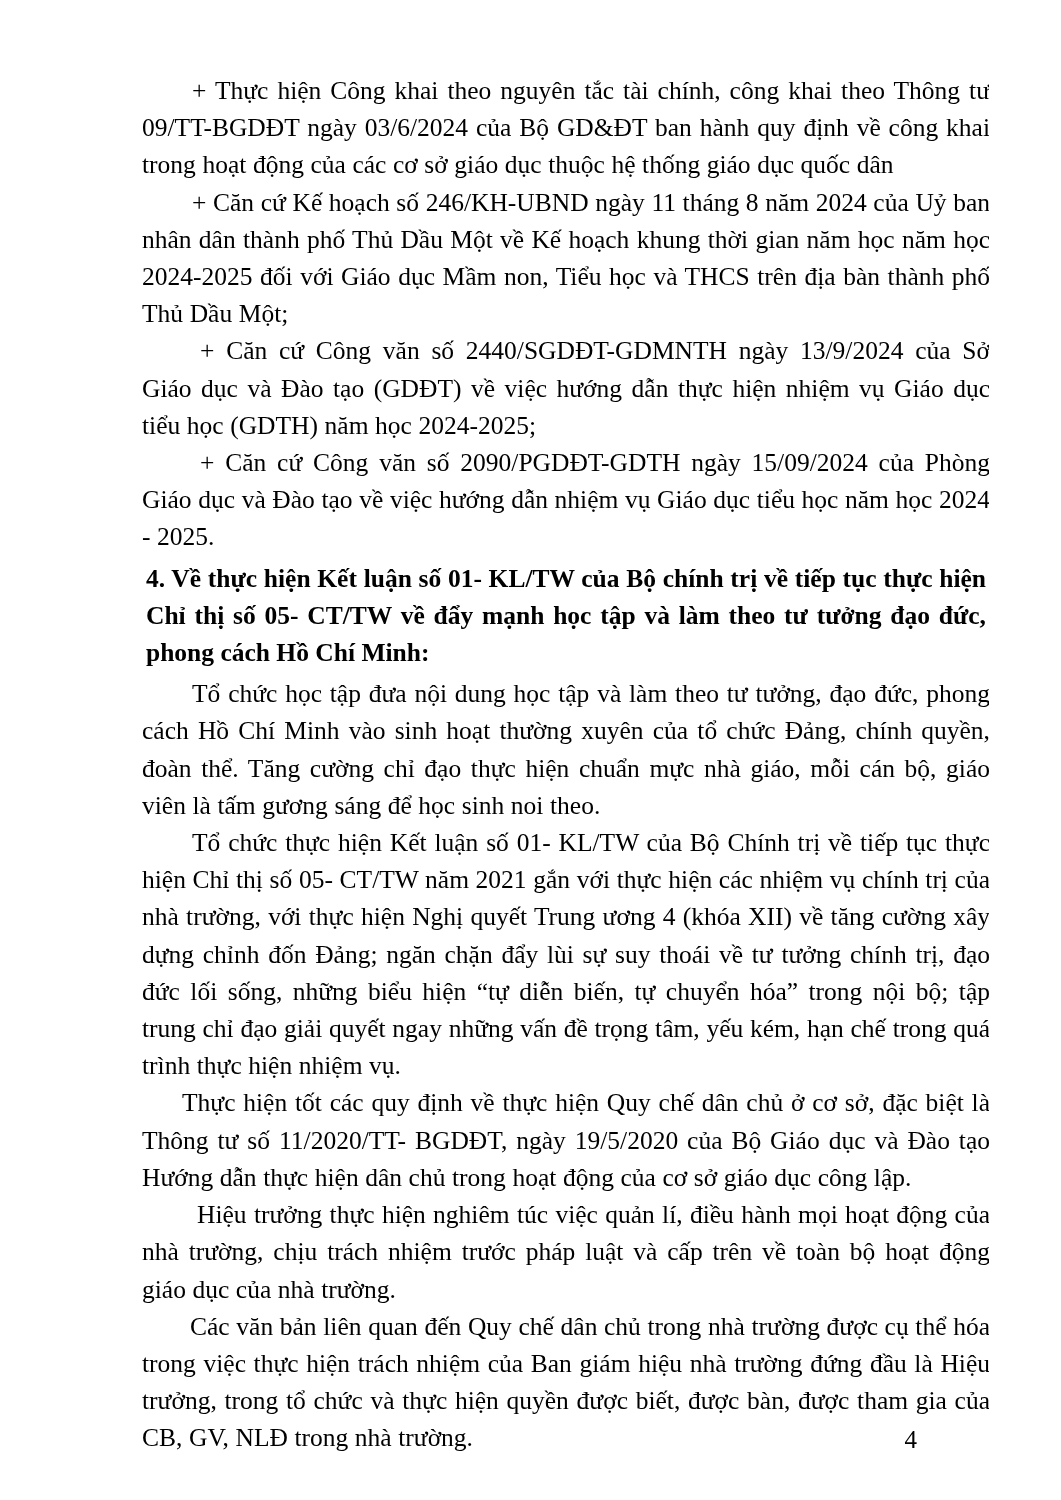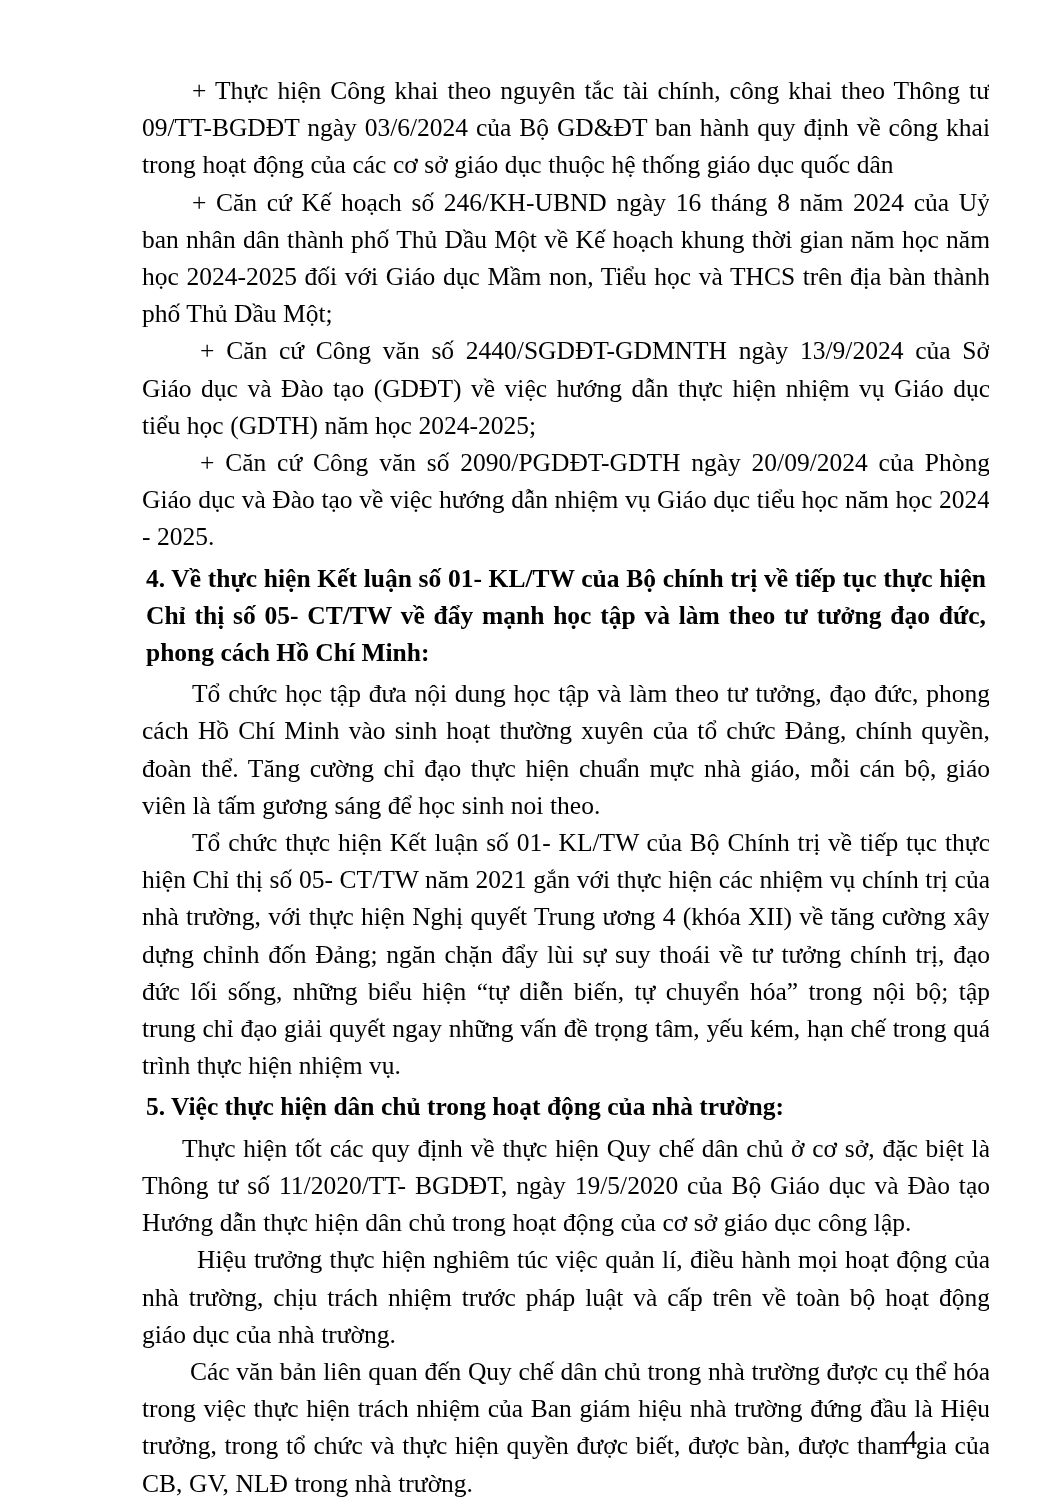--- a/index.html
+++ b/index.html
@@ -70,27 +70,26 @@
     font-family: "Liberation Serif", "DejaVu Serif", serif;
   }
 </style>
 </head>
 <body>
 
 <div class="page">
 
   <div class="content">
       <p class="para ind-50">+ Thực hiện Công khai theo nguyên tắc tài chính, công khai theo Thông tư 09/TT-BGDĐT ngày 03/6/2024 của Bộ GD&amp;ĐT ban hành quy định về công khai trong hoạt động của các cơ sở giáo dục thuộc hệ thống giáo dục quốc dân</p>
-      <p class="para ind-50">+ Căn cứ Kế hoạch số 246/KH-UBND ngày 16 tháng 8 năm 2024 của Uỷ ban nhân dân thành phố Thủ Dầu Một về Kế hoạch khung thời gian năm học năm học 2024-2025 đối với Giáo dục Mầm non, Tiểu học và THCS trên địa bàn thành phố Thủ Dầu Một;</p>
+      <p class="para ind-50">+ Căn cứ Kế hoạch số 246/KH-UBND ngày 11 tháng 8 năm 2024 của Uỷ ban nhân dân thành phố Thủ Dầu Một về Kế hoạch khung thời gian năm học năm học 2024-2025 đối với Giáo dục Mầm non, Tiểu học và THCS trên địa bàn thành phố Thủ Dầu Một;</p>
       <p class="para ind-58">+ Căn cứ Công văn số 2440/SGDĐT-GDMNTH ngày 13/9/2024 của Sở Giáo dục và Đào tạo (GDĐT) về việc hướng dẫn thực hiện nhiệm vụ Giáo dục tiểu học (GDTH) năm học 2024-2025;</p>
-      <p class="para ind-58">+ Căn cứ Công văn số 2090/PGDĐT-GDTH ngày 20/09/2024 của Phòng Giáo dục và Đào tạo về việc hướng dẫn nhiệm vụ Giáo dục tiểu học năm học 2024 - 2025.</p>
+      <p class="para ind-58">+ Căn cứ Công văn số 2090/PGDĐT-GDTH ngày 15/09/2024 của Phòng Giáo dục và Đào tạo về việc hướng dẫn nhiệm vụ Giáo dục tiểu học năm học 2024 - 2025.</p>
       <p class="heading ind-0">4. Về thực hiện Kết luận số 01- KL/TW của Bộ chính trị về tiếp tục thực hiện Chỉ thị số 05- CT/TW về đẩy mạnh học tập và làm theo tư tưởng đạo đức, phong cách Hồ Chí Minh:</p>
       <p class="para ind-50">Tổ chức học tập đưa nội dung học tập và làm theo tư tưởng, đạo đức, phong cách Hồ Chí Minh vào sinh hoạt thường xuyên của tổ chức Đảng, chính quyền, đoàn thể. Tăng cường chỉ đạo thực hiện chuẩn mực nhà giáo, mỗi cán bộ, giáo viên là tấm gương sáng để học sinh noi theo.</p>
       <p class="para ind-50">Tổ chức thực hiện Kết luận số 01- KL/TW của Bộ Chính trị về tiếp tục thực hiện Chỉ thị số 05- CT/TW năm 2021 gắn với thực hiện các nhiệm vụ chính trị của nhà trường, với thực hiện Nghị quyết Trung ương 4 (khóa XII) về tăng cường xây dựng chỉnh đốn Đảng; ngăn chặn đẩy lùi sự suy thoái về tư tưởng chính trị, đạo đức lối sống, những biểu hiện “tự diễn biến, tự chuyển hóa” trong nội bộ; tập trung chỉ đạo giải quyết ngay những vấn đề trọng tâm, yếu kém, hạn chế trong quá trình thực hiện nhiệm vụ.</p>
-      <p class="heading ind-0">5. Việc thực hiện dân chủ trong hoạt động của nhà trường:</p>
       <p class="para ind-40">Thực hiện tốt các quy định về thực hiện Quy chế dân chủ ở cơ sở, đặc biệt là Thông tư số 11/2020/TT- BGDĐT, ngày 19/5/2020 của Bộ Giáo dục và Đào tạo Hướng dẫn thực hiện dân chủ trong hoạt động của cơ sở giáo dục công lập.</p>
       <p class="para ind-55">Hiệu trưởng thực hiện nghiêm túc việc quản lí, điều hành mọi hoạt động của nhà trường, chịu trách nhiệm trước pháp luật và cấp trên về toàn bộ hoạt động giáo dục của nhà trường.</p>
       <p class="para ind-48">Các văn bản liên quan đến Quy chế dân chủ trong nhà trường được cụ thể hóa trong việc thực hiện trách nhiệm của Ban giám hiệu nhà trường đứng đầu là Hiệu trưởng, trong tổ chức và thực hiện quyền được biết, được bàn, được tham gia của CB, GV, NLĐ trong nhà trường.</p>
     </div>
 
   <div class="page-number">4</div>
 
 </div>
 
 </body></html>

